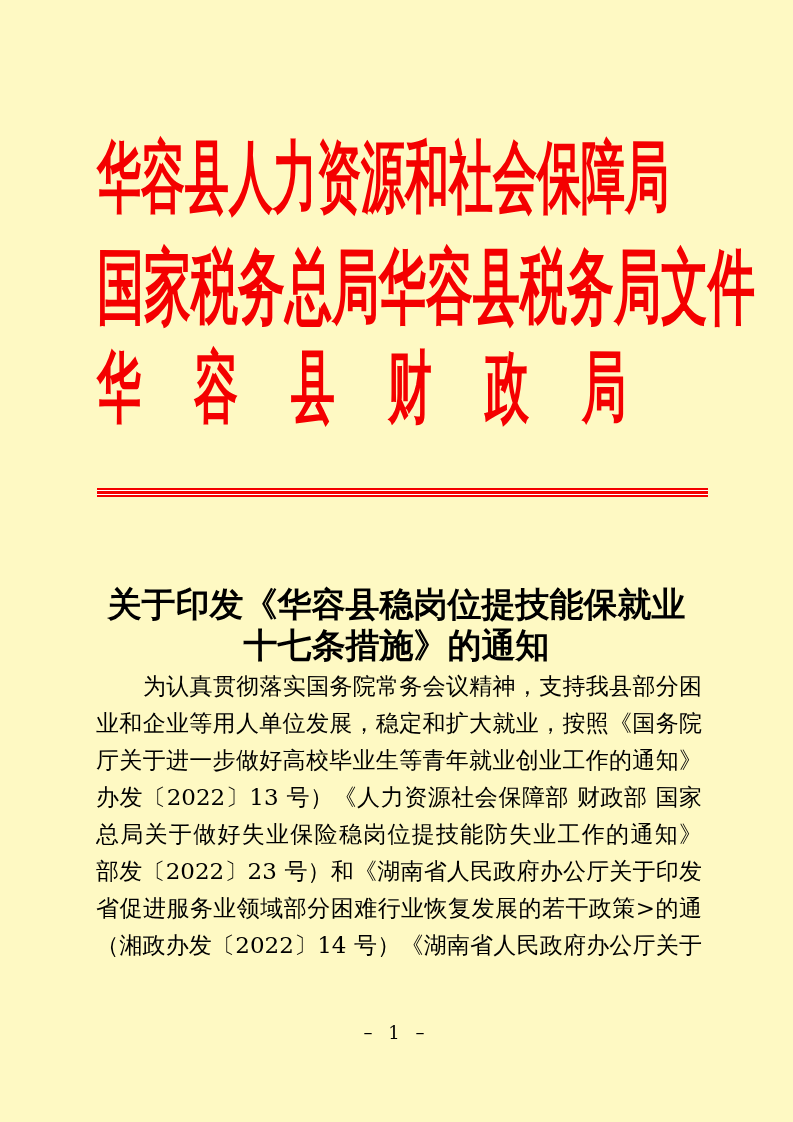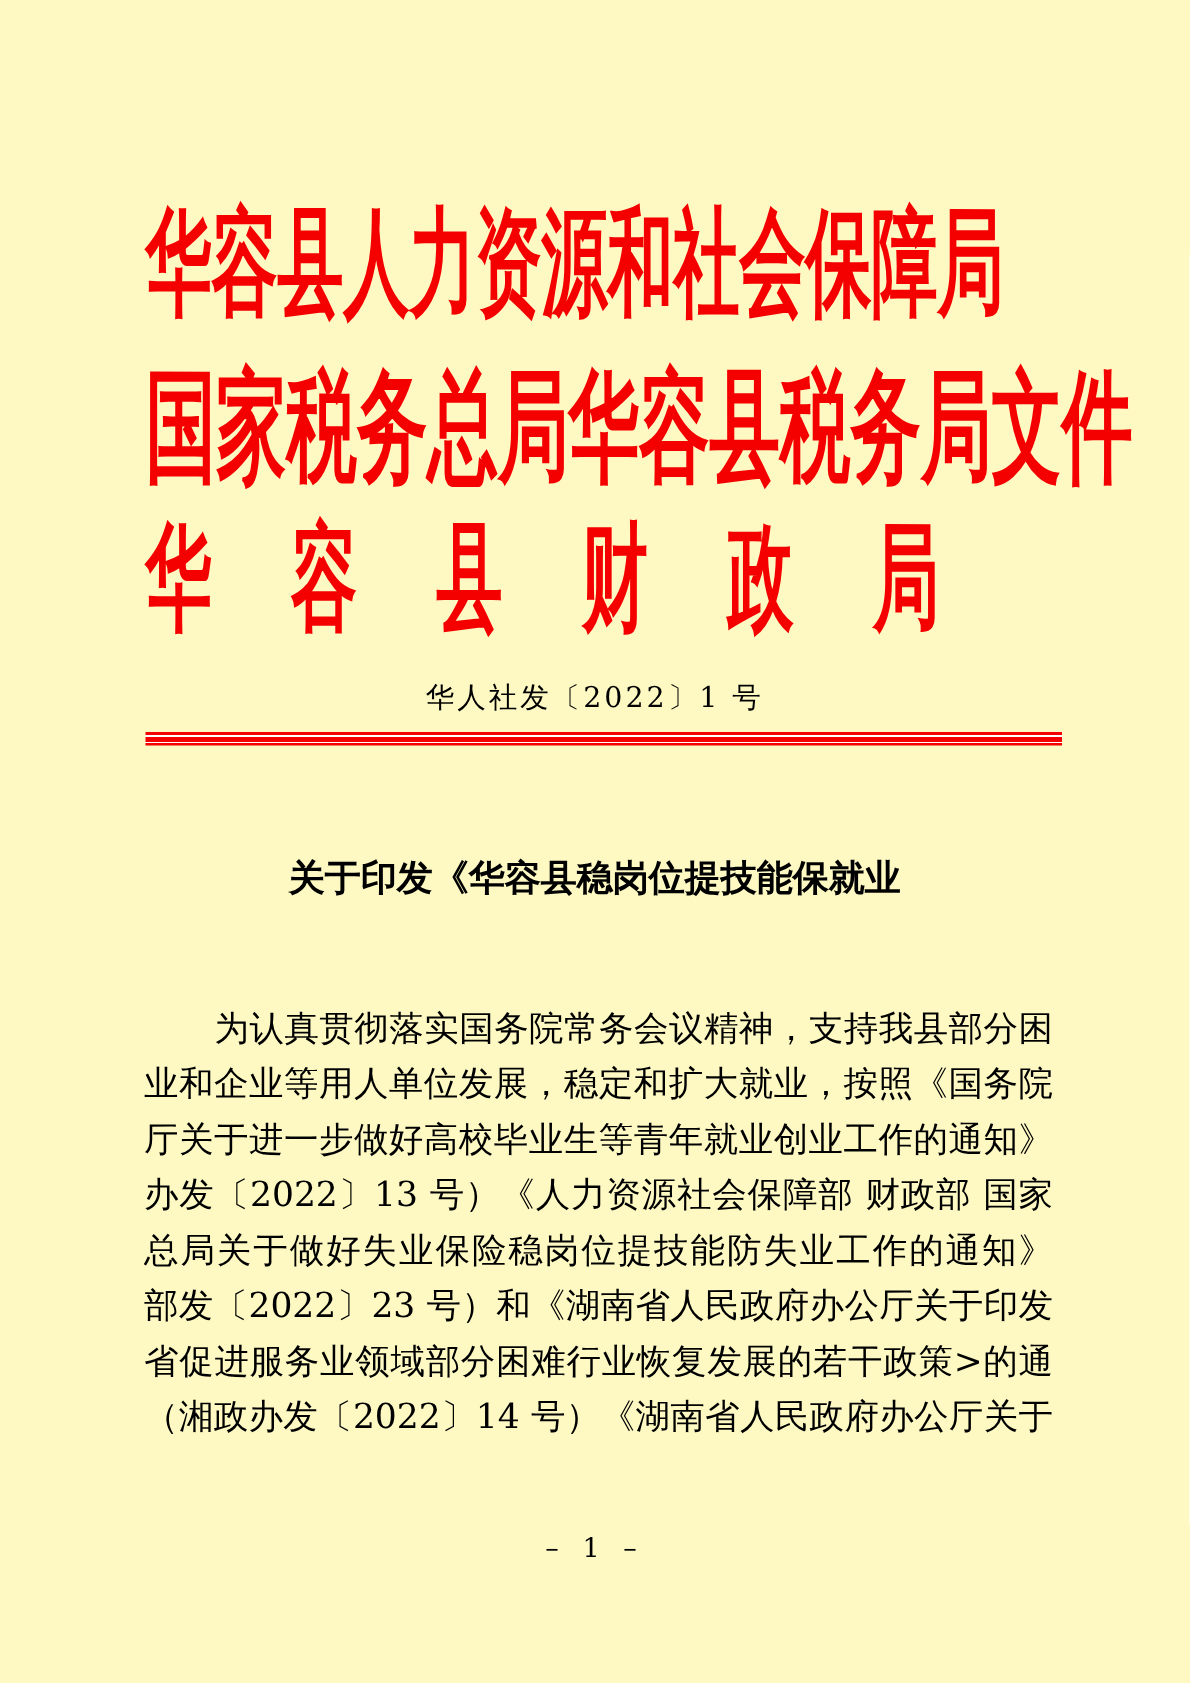--- a/index.html
+++ b/index.html
@@ -57,25 +57,25 @@
       #ffffff 2px, #ffffff 3px,
       #f40000 3px, #f40000 6.5px,
       #ffffff 6.5px, #ffffff 7.5px,
       #f40000 7.5px, #f40000 9px
     );
   }
 
   
   .doc-title {
     position: absolute;
-    top: 564px;
+    top: 584px;
     left: 0;
     width: 100%;
     text-align: center;
-    font-size: 24px;
+    font-size: 34px;
     font-weight: bold;
     line-height: 41px;
     color: #000000;
   }
 
   
   .doc-body {
     position: absolute;
     top: 668px;
     left: 96px;
@@ -110,26 +110,26 @@
 <body>
 
 <div class="page">
 
   <div class="red-line rh1">华容县人力资源和社会保障局</div>
 
   <div class="red-line rh2">国家税务总局华容县税务局文件</div>
 
   <div class="red-line rh3">华容县财政局</div>
 
-  <div class="doc-number">华人社发〔2022〕1 号</div>
 
   <div class="red-rule"></div>
 
   <div class="doc-title">
     <div>关于印发《华容县稳岗位提技能保就业</div>
+    <div>十七条措施》的通知</div>
   </div>
 
   <div class="doc-body">
     <div class="body-line first">为认真贯彻落实国务院常务会议精神，支持我县部分困难行</div>
     <div class="body-line">业和企业等用人单位发展，稳定和扩大就业，按照《国务院办公</div>
     <div class="body-line">厅关于进一步做好高校毕业生等青年就业创业工作的通知》（国</div>
     <div class="body-line">办发〔2022〕13 号）《人力资源社会保障部 财政部 国家税务</div>
     <div class="body-line">总局关于做好失业保险稳岗位提技能防失业工作的通知》（人社</div>
     <div class="body-line">部发〔2022〕23 号）和《湖南省人民政府办公厅关于印发&lt;湖南</div>
     <div class="body-line">省促进服务业领域部分困难行业恢复发展的若干政策&gt;的通知》</div>

